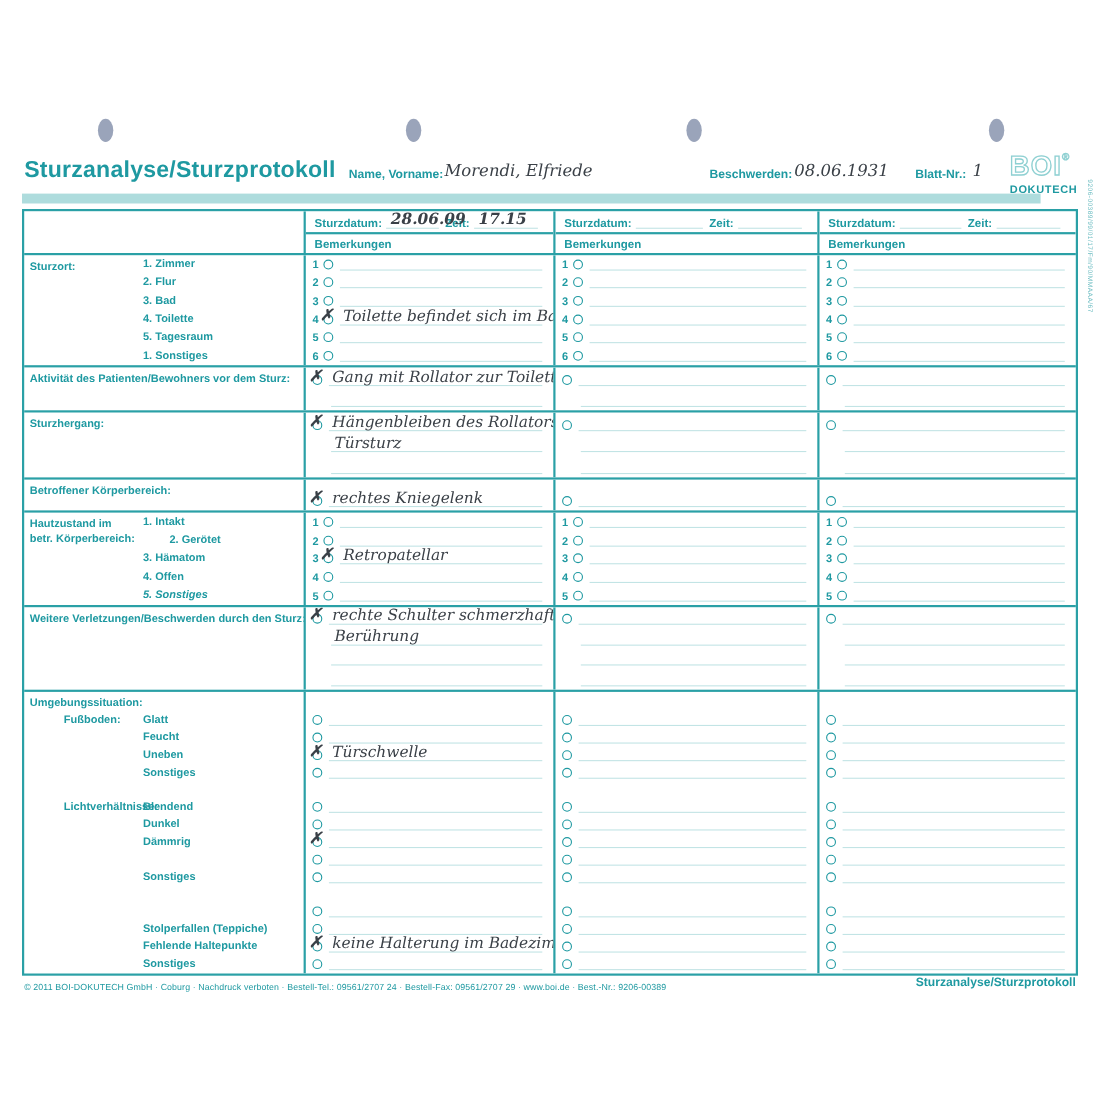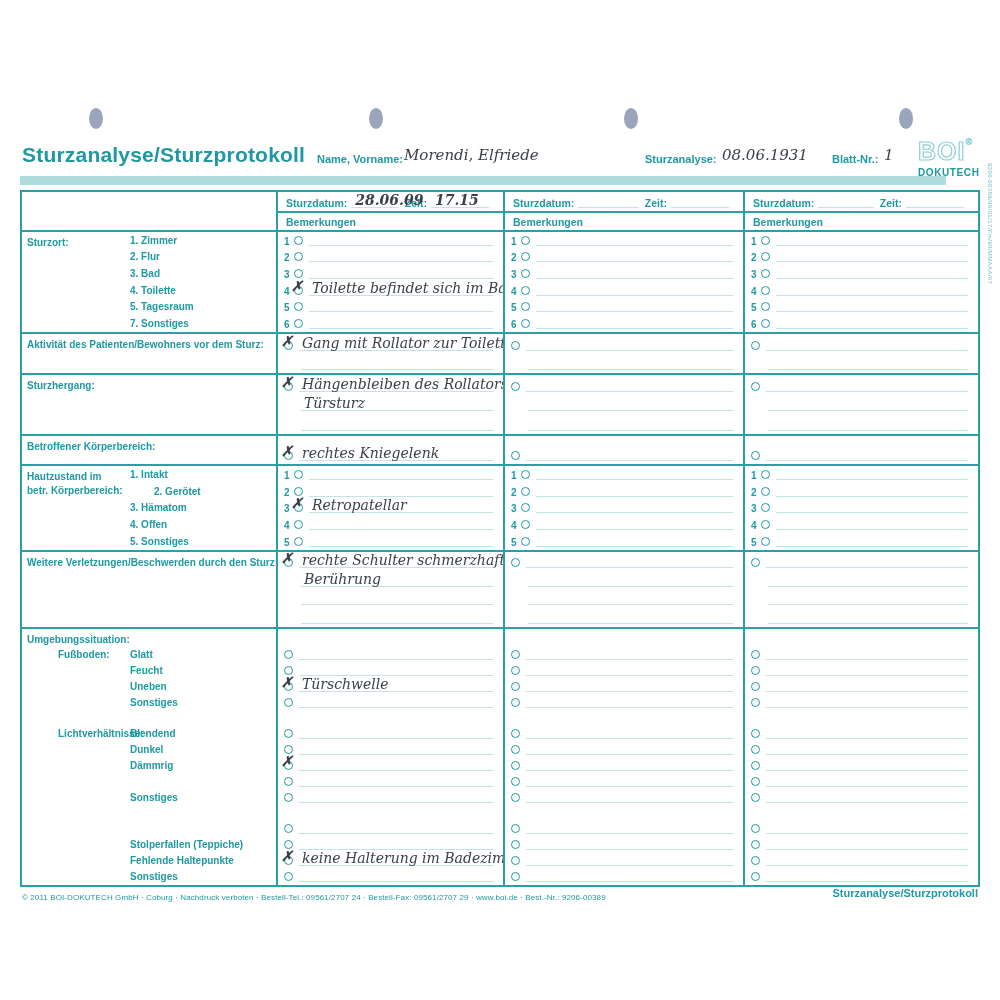--- a/index.html
+++ b/index.html
@@ -70,21 +70,21 @@
   <div class="hole" style="left:89px;top:108px;"></div>
   <div class="hole" style="left:369px;top:108px;"></div>
   <div class="hole" style="left:624px;top:108px;"></div>
   <div class="hole" style="left:899px;top:108px;"></div>
 
   <div class="title">Sturzanalyse/Sturzprotokoll</div>
 
   <div class="hlabel" style="left:317px;top:153px;">Name, Vorname:</div>
   <div class="hvalue hand" style="left:404px;top:146px;">Morendi, Elfriede</div>
 
-  <div class="hlabel" style="left:645px;top:153px;">Sturzanalyse:</div>
+  <div class="hlabel" style="left:645px;top:153px;">Beschwerden:</div>
   <div class="hvalue hand" style="left:722px;top:146px;">08.06.1931</div>
 
   <div class="hlabel" style="left:832px;top:153px;">Blatt-Nr.:</div>
   <div class="hvalue hand" style="left:884px;top:146px;">1</div>
 
   <div class="band"></div>
 
   <div class="logo">
     <div class="logo-boi"><span>BOI</span><span class="logo-reg">®</span></div>
     <div class="logo-sub">DOKUTECH</div>
@@ -144,21 +144,21 @@
             <div class="opt-row" style="height: 16.6667px;">
               <span class="opt-text">3. Bad</span>
             </div>
             <div class="opt-row" style="height: 16.6667px;">
               <span class="opt-text">4. Toilette</span>
             </div>
             <div class="opt-row" style="height: 16.6667px;">
               <span class="opt-text">5. Tagesraum</span>
             </div>
             <div class="opt-row" style="height: 16.6667px;">
-              <span class="opt-text">7. Sonstiges</span>
+              <span class="opt-text">1. Sonstiges</span>
             </div>
           </div>
         </div>
         <div class="cell data-cell" style="width: 227px;">
           <div class="lrow" style="height: 16.6667px;">
             <span class="num">1</span>
             <span class="circ"></span>
             <div class="wline"></div>
           </div>
           <div class="lrow" style="height: 16.6667px;">
@@ -385,21 +385,21 @@
             </div>
             <div class="opt-row" style="height: 16.8px; margin-left: 24px;">
               <span class="opt-text">2. Gerötet</span>
             </div>
             <div class="opt-row" style="height: 16.8px;">
               <span class="opt-text">3. Hämatom</span>
             </div>
             <div class="opt-row" style="height: 16.8px;">
               <span class="opt-text">4. Offen</span>
             </div>
-            <div class="opt-row" style="height: 16.8px;">
+            <div class="opt-row" style="height: 16.8px; font-style: italic;">
               <span class="opt-text">5. Sonstiges</span>
             </div>
           </div>
         </div>
         <div class="cell data-cell" style="width: 227px;">
           <div class="lrow" style="height: 16.8px;">
             <span class="num">1</span>
             <span class="circ"></span>
             <div class="wline"></div>
           </div>

